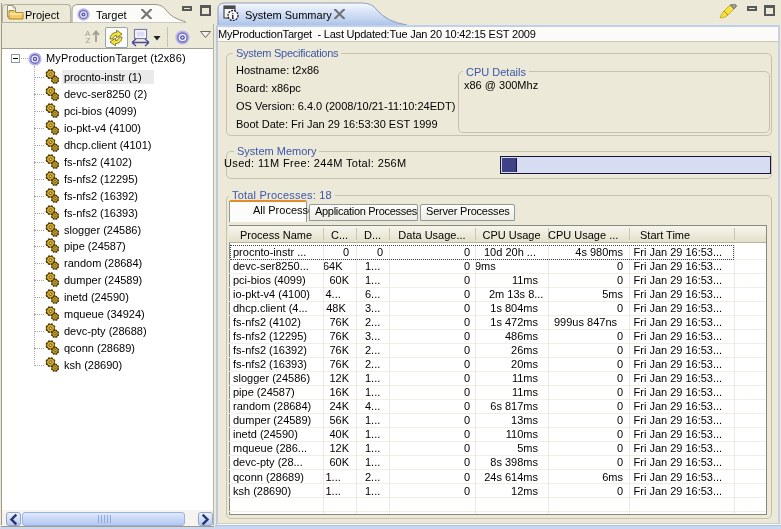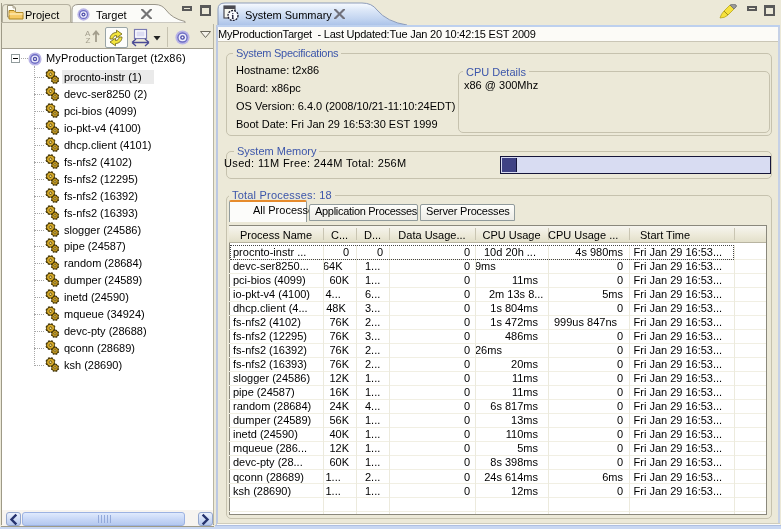--- a/index.html
+++ b/index.html
@@ -582,21 +582,21 @@
 <div class="txt" style="left:365px;top:330.0px">3...</div>
 <div class="txt" style="left:389px;top:330.0px;width:81px;text-align:right">0</div>
 <div class="txt" style="left:475px;top:330.0px;width:63px;text-align:right">486ms</div>
 <div class="txt" style="left:548px;top:330.0px;width:75px;text-align:right">0</div>
 <div class="txt" style="left:633.5px;top:330.0px">Fri Jan 29 16:53...</div>
 <div class="abs" style="left:229px;top:342.9px;width:537px;height:1px;background:#f1efe3"></div>
 <div class="txt" style="left:233px;top:344.1px">fs-nfs2 (16392)</div>
 <div class="txt" style="left:323px;top:344.1px;width:26px;text-align:right">76K</div>
 <div class="txt" style="left:365px;top:344.1px">2...</div>
 <div class="txt" style="left:389px;top:344.1px;width:81px;text-align:right">0</div>
-<div class="txt" style="left:475px;top:344.1px;width:63px;">26ms</div>
+<div class="txt" style="left:475px;top:344.1px;width:63px;text-align:right">26ms</div>
 <div class="txt" style="left:548px;top:344.1px;width:75px;text-align:right">0</div>
 <div class="txt" style="left:633.5px;top:344.1px">Fri Jan 29 16:53...</div>
 <div class="abs" style="left:229px;top:356.9px;width:537px;height:1px;background:#f1efe3"></div>
 <div class="txt" style="left:233px;top:358.1px">fs-nfs2 (16393)</div>
 <div class="txt" style="left:323px;top:358.1px;width:26px;text-align:right">76K</div>
 <div class="txt" style="left:365px;top:358.1px">2...</div>
 <div class="txt" style="left:389px;top:358.1px;width:81px;text-align:right">0</div>
 <div class="txt" style="left:475px;top:358.1px;width:63px;text-align:right">20ms</div>
 <div class="txt" style="left:548px;top:358.1px;width:75px;text-align:right">0</div>
 <div class="txt" style="left:633.5px;top:358.1px">Fri Jan 29 16:53...</div>

